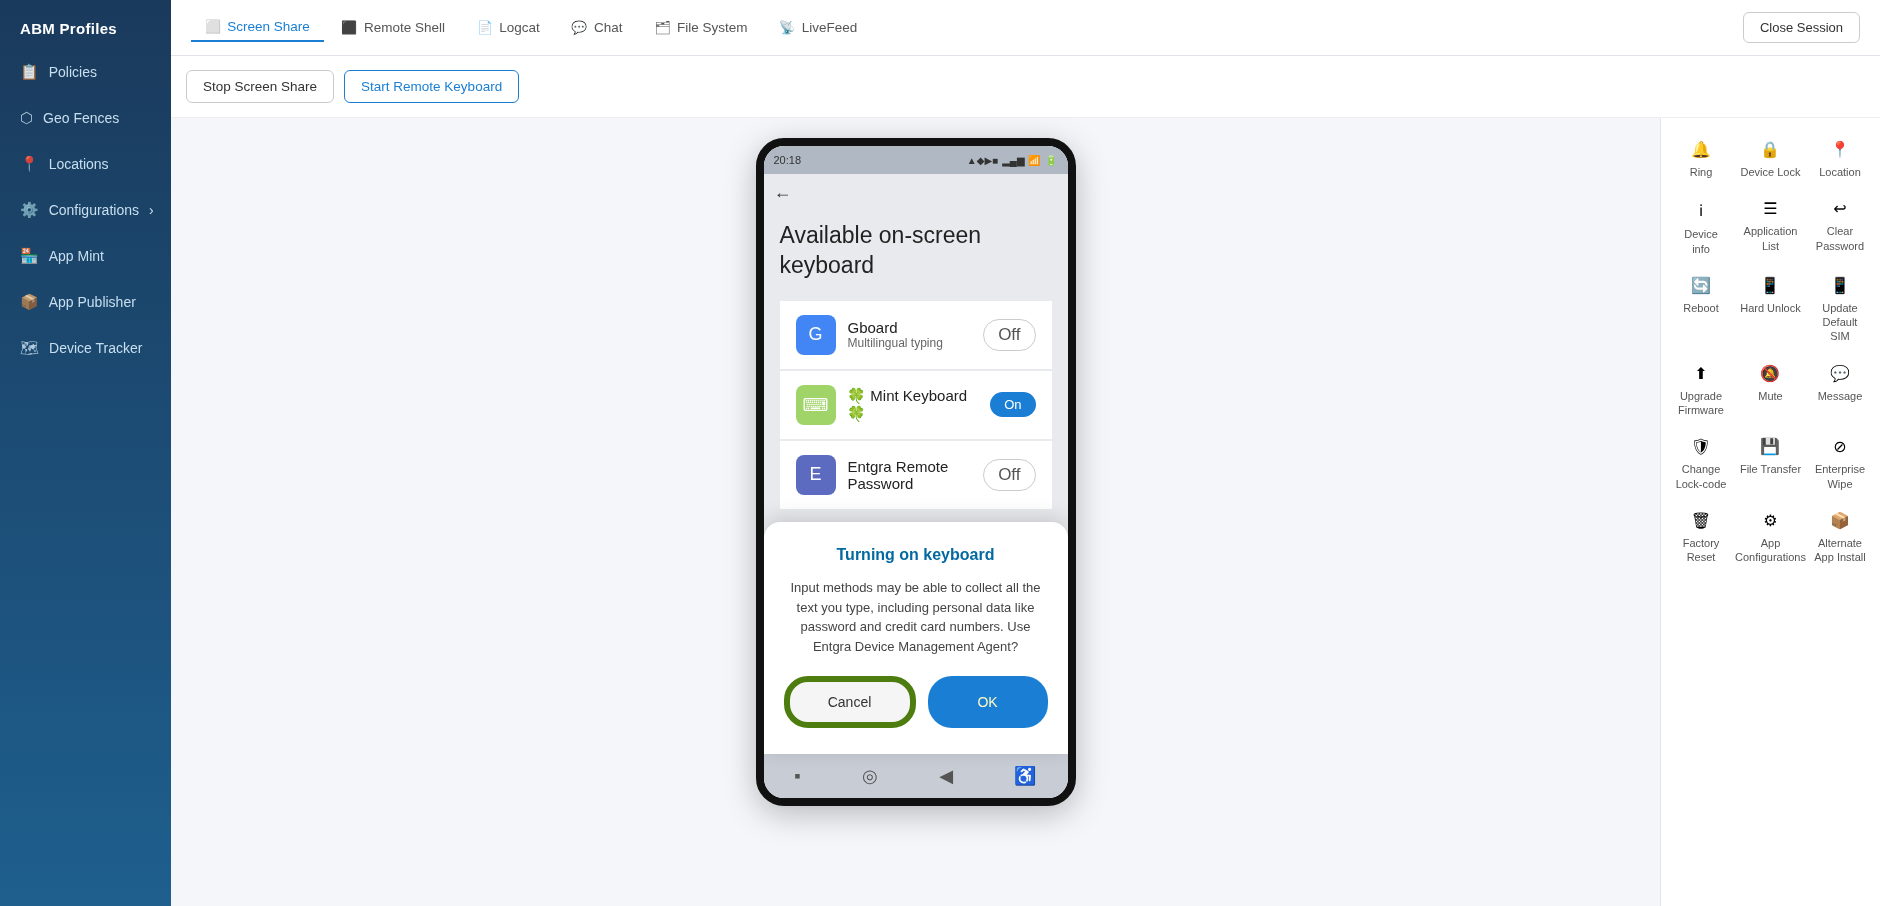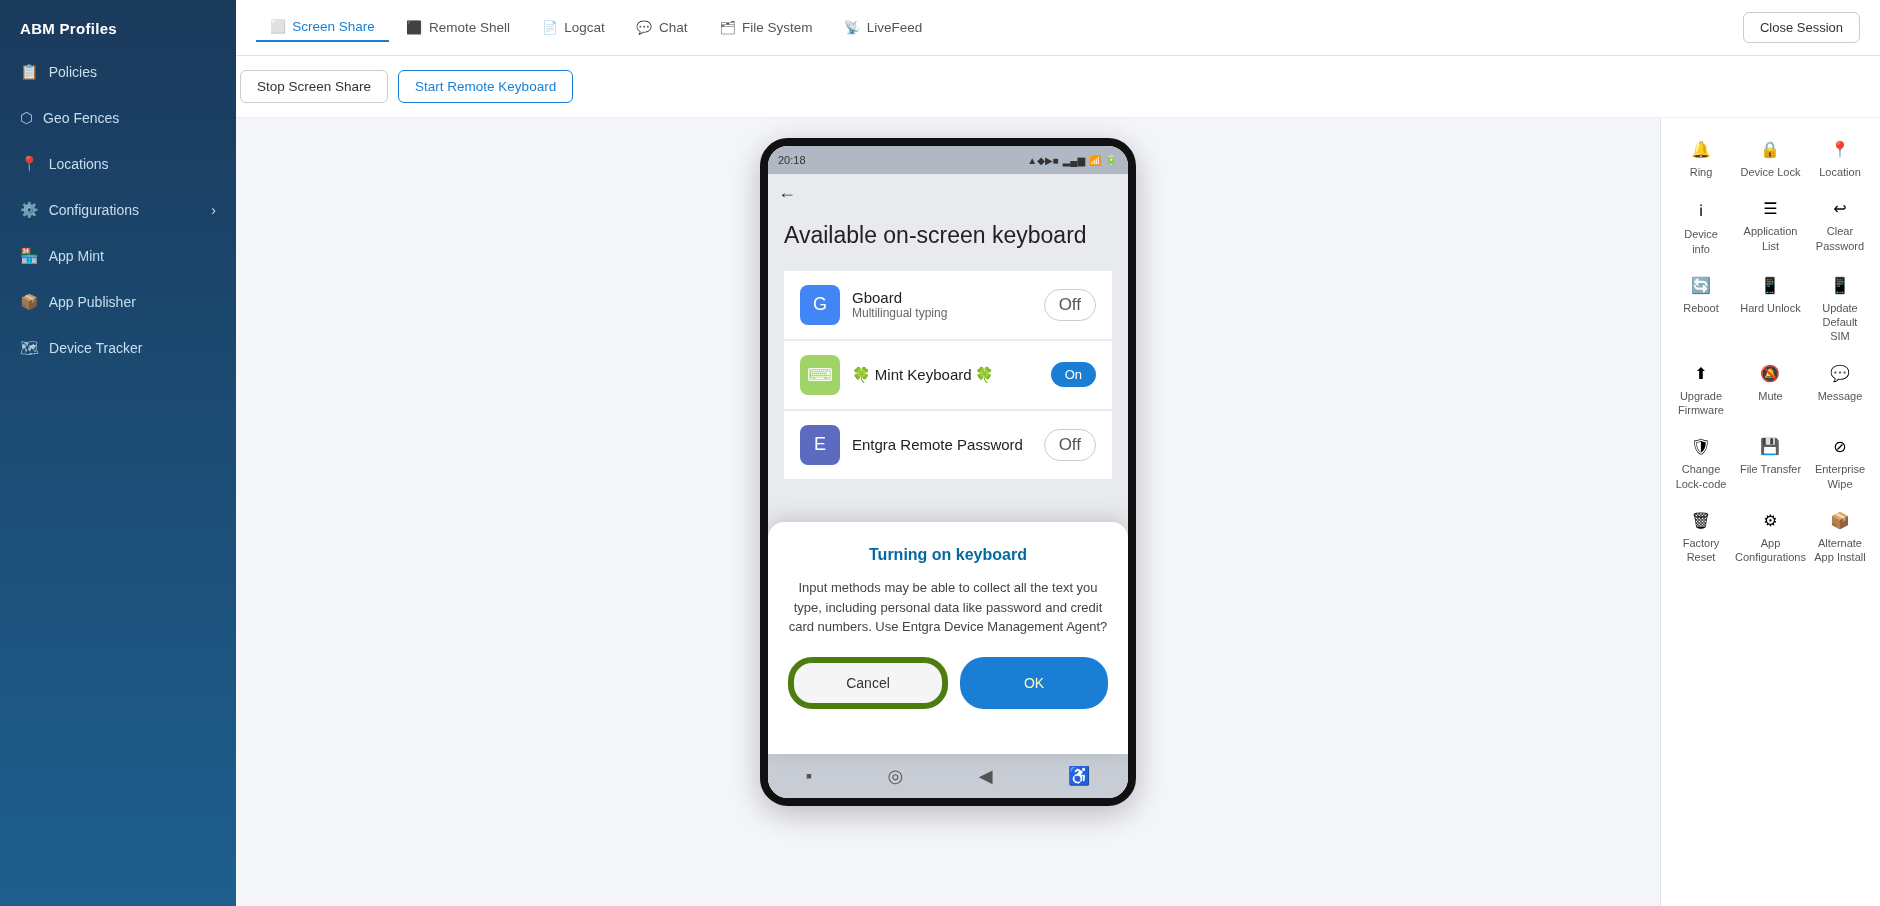--- a/index.html
+++ b/index.html
@@ -1,20 +1,20 @@
 <!DOCTYPE html>
 <html><head>
   <meta charset="utf-8">
   <style>
     * { box-sizing: border-box; margin: 0; padding: 0; }
     body { font-family: -apple-system, BlinkMacSystemFont, 'Segoe UI', sans-serif; display: flex; height: 906px; overflow: hidden; background: #f5f6fa; }
 
     
     .sidebar {
-      width: 236px;
+      width: 171px;
       background: linear-gradient(180deg, #1a3a5c 0%, #1e5f8e 100%);
       color: #fff;
       display: flex;
       flex-direction: column;
       padding-top: 8px;
       flex-shrink: 0;
     }
     .sidebar-title {
       padding: 12px 20px;
       font-size: 15px;
@@ -80,21 +80,21 @@
       background: #fff;
       font-size: 13px;
       color: #333;
       cursor: pointer;
     }
 
     
     .toolbar {
       display: flex;
       gap: 10px;
-      padding: 14px 4px;
+      padding: 14px 15px;
       background: #fff;
       border-bottom: 1px solid #eee;
     }
     .toolbar-btn {
       padding: 8px 16px;
       border-radius: 6px;
       font-size: 13.5px;
       cursor: pointer;
       border: 1px solid #ccc;
       background: #fff;
@@ -118,21 +118,21 @@
       flex: 1;
       display: flex;
       align-items: flex-start;
       justify-content: center;
       padding: 20px;
       overflow: auto;
     }
 
     
     .phone-mockup {
-      width: 376px;
+      width: 320px;
       border-radius: 28px;
       border: 8px solid #111;
       background: #fff;
       overflow: hidden;
       box-shadow: 0 8px 32px rgba(0,0,0,0.25);
       position: relative;
     }
     .phone-status-bar {
       background: #b0b8c4;
       height: 28px;

